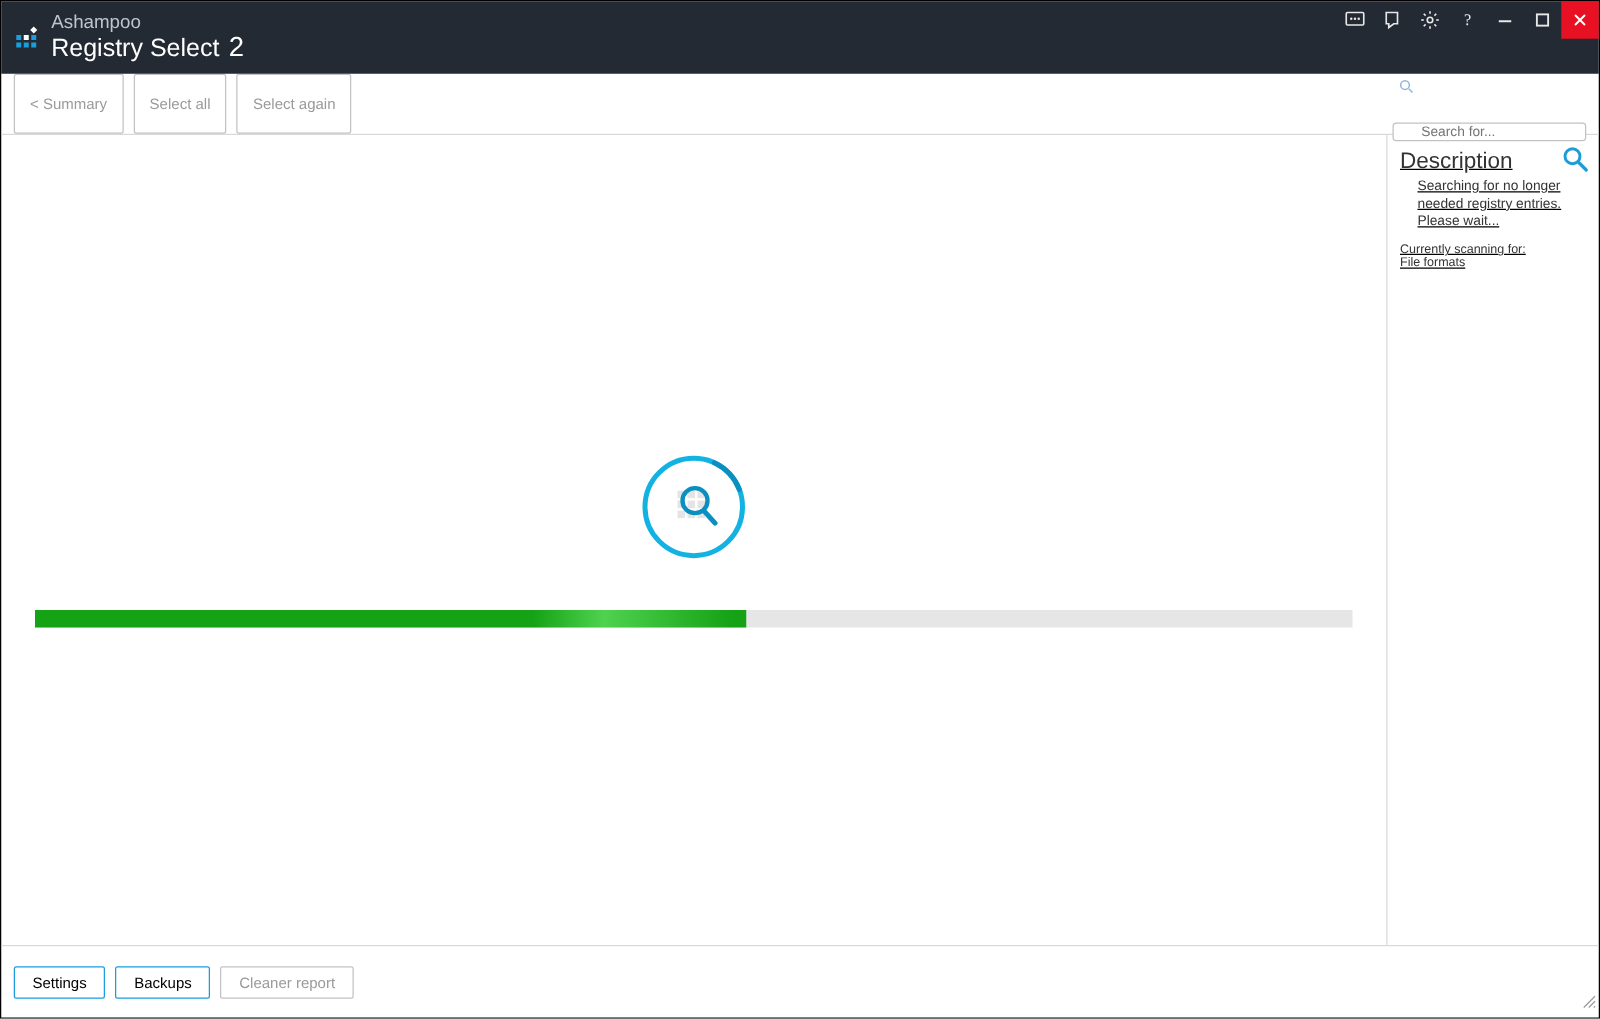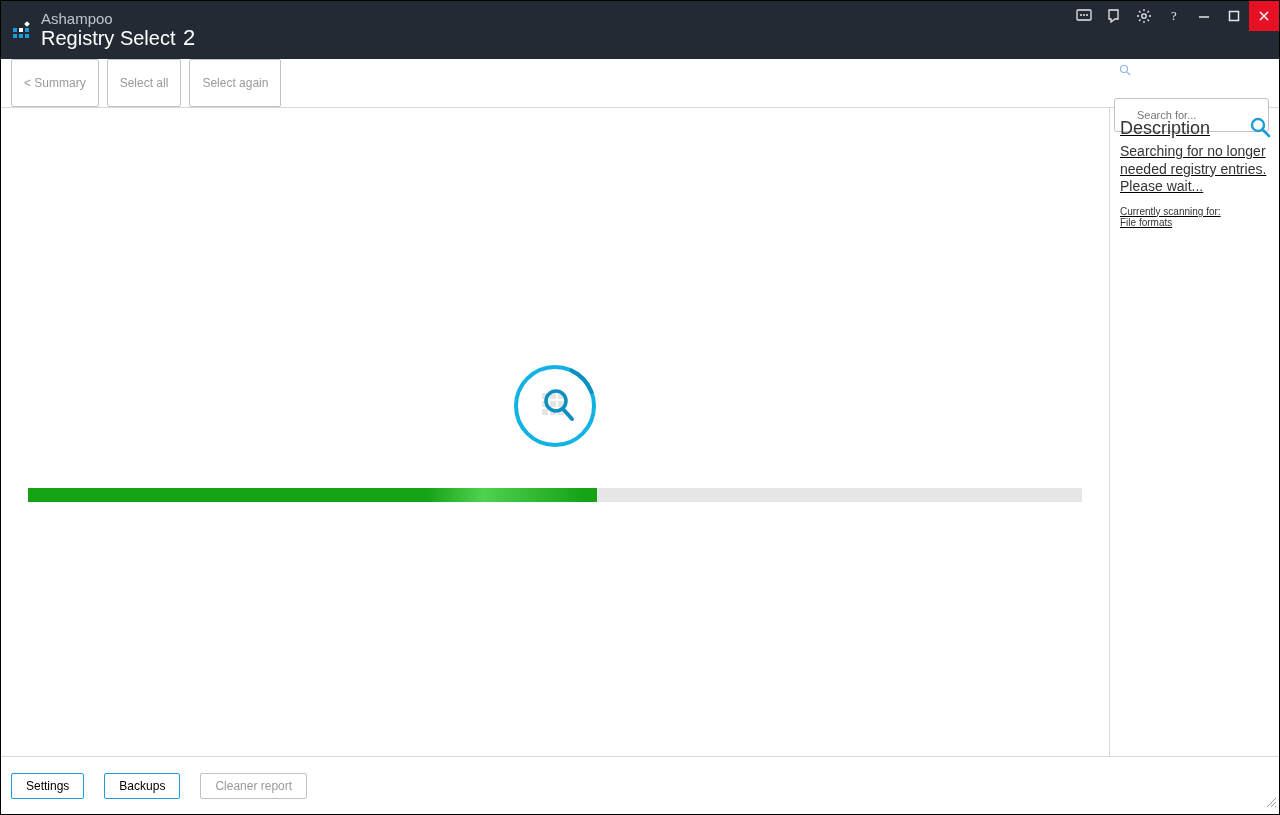--- a/index.html
+++ b/index.html
@@ -16,40 +16,40 @@
   .titlebar .controls { position: absolute; right: 0; top: 0; height: 32px; display: flex; }
   .titlebar .controls .tbtn { width: 30px; height: 30px; display: flex; align-items: center; justify-content: center; color: #e8e8e8; cursor: pointer; }
   .titlebar .controls .tbtn svg { display:block; }
   .titlebar .controls .close { background: #e81123; color: #fff; width: 30px; }
 
   
   .toolbar { height: 49px; border-bottom: 1px solid #d9d9d9; display: flex; padding: 0 10px; justify-content: space-between; }
   .toolbar .left { display: flex; gap: 8px; }
   .tb-btn { border: 1px solid #c2c2c2; background: #fff; color: #9a9a9a; font-size: 12px; padding: 5px 12px; border-radius: 2px; cursor: default; }
   .searchbox { position: relative; }
-  .searchbox input { width: 155px; height: 34px; border: 1px solid #c2c2c2; border-radius: 3px; padding: 2px 6px 2px 22px; font-size: 11px; color: #777; outline: none; margin-top: 39px; }
+  .searchbox input { width: 155px; height: 15px; border: 1px solid #c2c2c2; border-radius: 3px; padding: 2px 6px 2px 22px; font-size: 11px; color: #777; outline: none; margin-top: 39px; }
   .searchbox .sicon { position: absolute; left: 5px; top: 4px; color: #8fb8e0; }
 
   
   .main { flex: 1; display: flex; min-height: 0; }
   .content { flex: 1; position: relative; }
   .sidebar { width: 170px; border-left: 1px solid #d9d9d9; padding: 10px 10px 0 10px; position: relative; text-decoration: underline; }
   .sidebar h2 { font-size: 18px; font-weight: 400; color: #333; margin-bottom: 4px; }
   .sidebar .mag { position: absolute; right: 8px; top: 8px; color: #1b9dd9; }
-  .sidebar p { font-size: 14px; color: #333; line-height: 1.25; margin-bottom: 10px; }
+  .sidebar p { font-size: 11px; color: #333; line-height: 1.25; margin-bottom: 10px; margin-left: 14px; }
   .sidebar .lbl { font-size: 10px; color: #333; }
 
   
   .scan-icon { position: absolute; left: 50%; top: 300px; transform: translate(-50%, -50%); }
   .progress-wrap { position: absolute; left: 27px; right: 27px; top: 380px; height: 14px; background: #e6e6e6; }
   .progress-fill { height: 100%; background: linear-gradient(90deg, #15a215 0%, #15a215 70%, #4fd24f 80%, #15a215 98%); }
 
   
   .footer { height: 58px; border-top: 1px solid #d9d9d9; display: flex; align-items: center; padding: 0 10px; justify-content: space-between; }
-  .footer .group { display: flex; gap: 20px; }
+  .footer .group { display: flex; gap: 8px; }
   .f-btn { border: 1px solid #1b9dd9; background: #fff; color: #000; font-size: 12px; padding: 5px 14px; border-radius: 2px; cursor: pointer; }
   .f-btn.disabled { border-color: #c2c2c2; color: #9a9a9a; cursor: default; }
 
   .resize-grip { position: absolute; right: 2px; bottom: 2px; color: #b0b0b0; }
 </style>
 </head>
 <body>
 
 <div class="window">
 

